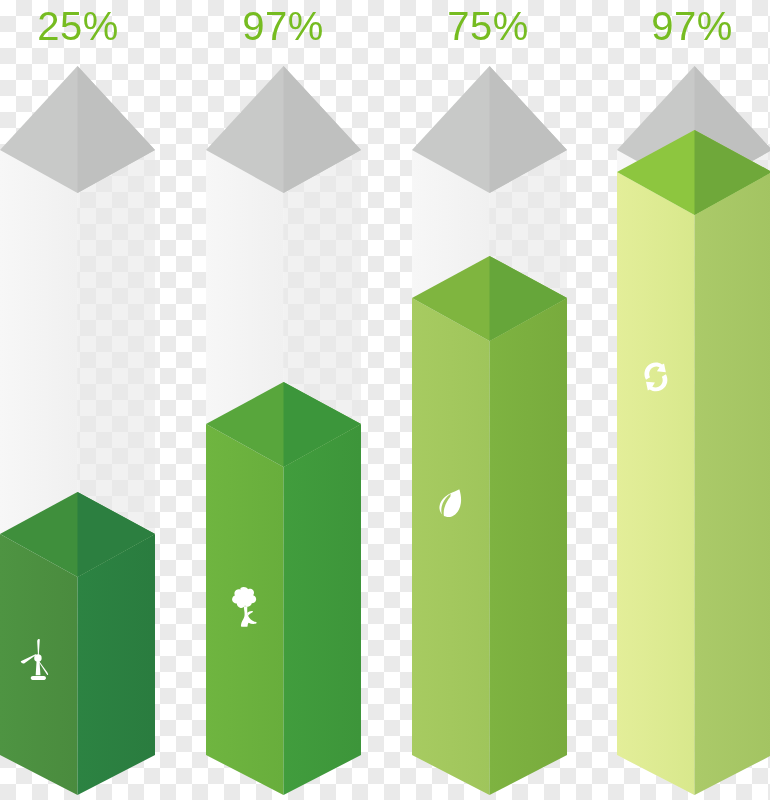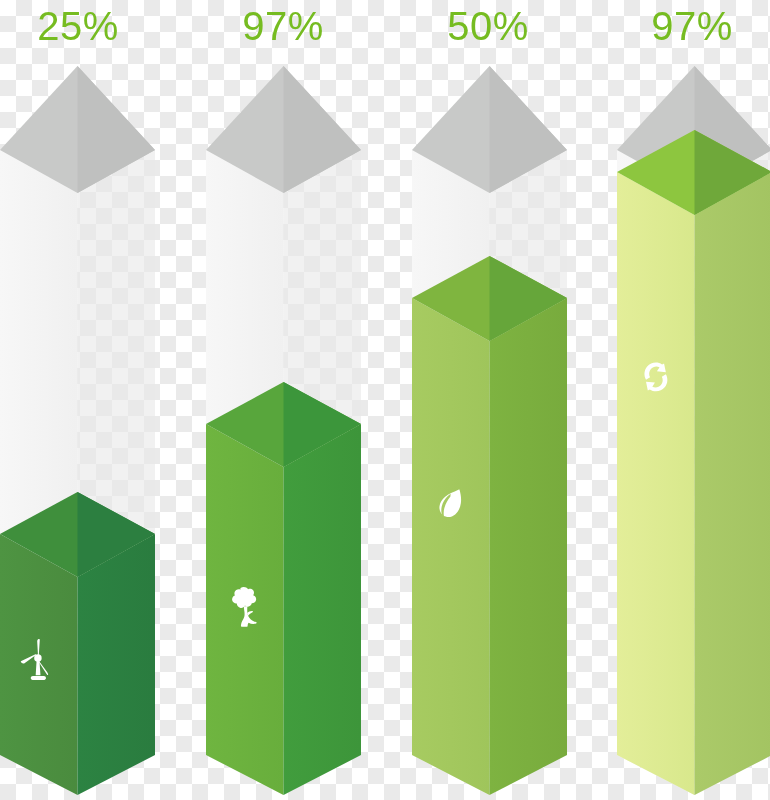--- a/index.html
+++ b/index.html
@@ -64,21 +64,21 @@
     margin: 0 auto;
   }
 </style>
 </head>
 <body>
 
 <div id="stage">
 
   <div class="pct-label" style="left:-2px;">25%</div>
   <div class="pct-label" style="left:203px;">97%</div>
-  <div class="pct-label" style="left:408px;">50%</div>
+  <div class="pct-label" style="left:408px;">75%</div>
   <div class="pct-label" style="left:612px;">97%</div>
 
   <div class="column" style="left:0px;">
     <svg viewBox="0 0 155 800" preserveAspectRatio="none">
       <defs>
         <linearGradient id="g1L" x1="0" y1="0" x2="1" y2="0">
           <stop offset="0%" stop-color="#4e9442"></stop>
           <stop offset="100%" stop-color="#4a8b3e"></stop>
         </linearGradient>
         <linearGradient id="g1R" x1="0" y1="0" x2="1" y2="0">

